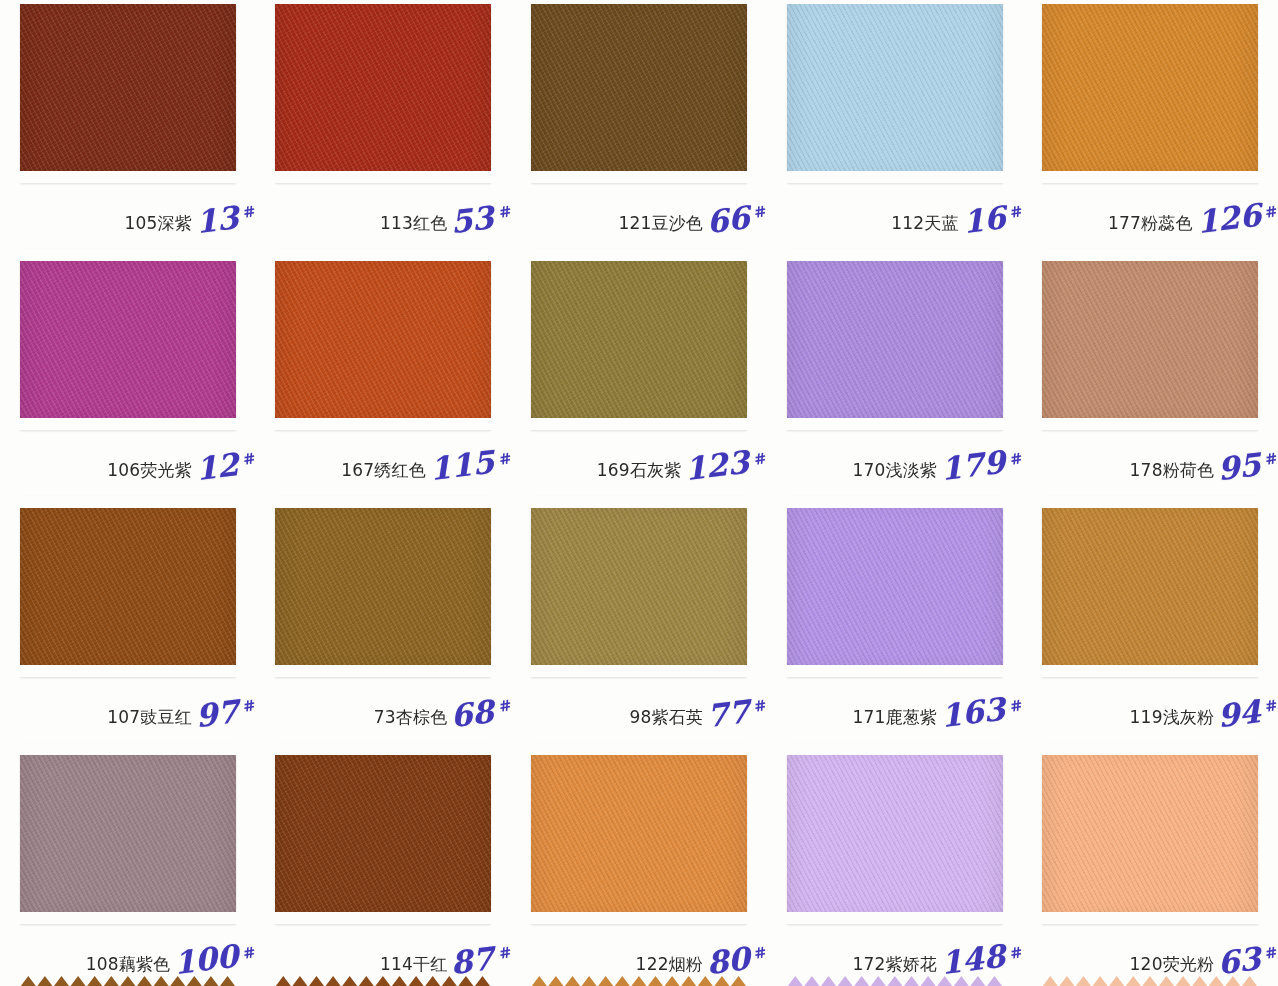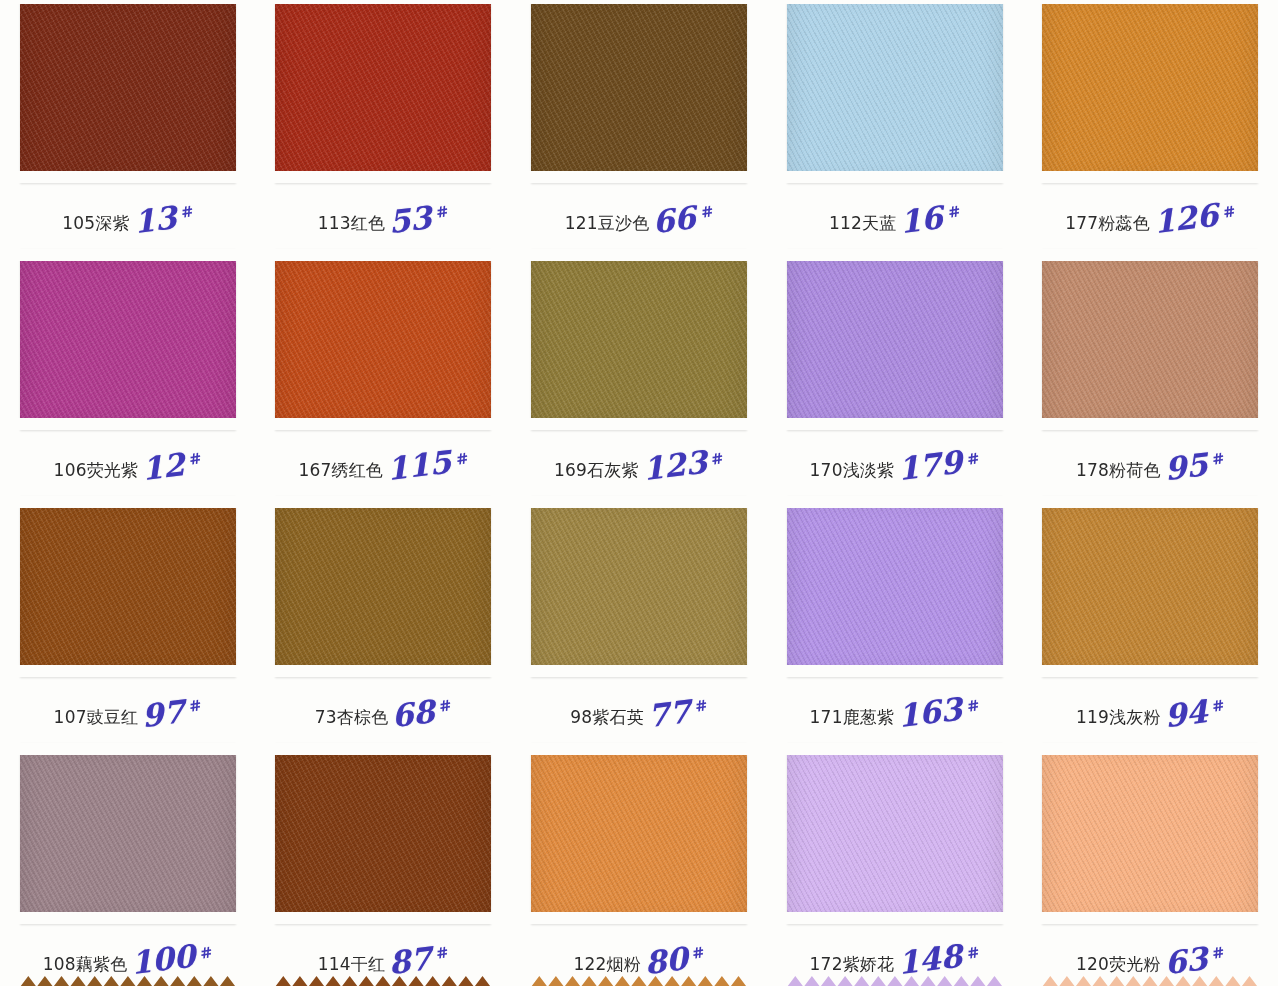--- a/index.html
+++ b/index.html
@@ -93,21 +93,21 @@
 
   
   .label-row {
     position: absolute;
     left: 0;
     right: 0;
     bottom: 12px;
     height: 34px;
     display: flex;
     align-items: flex-end;
-    justify-content: center;
+    justify-content: flex-end;
     white-space: nowrap;
   }
   .label-name {
     font-size: 17px;
     color: #2b2b2b;
     letter-spacing: 0.2px;
     line-height: 1;
     padding-bottom: 3px;
     font-family: "DejaVu Sans", "Liberation Sans", sans-serif;
   }

